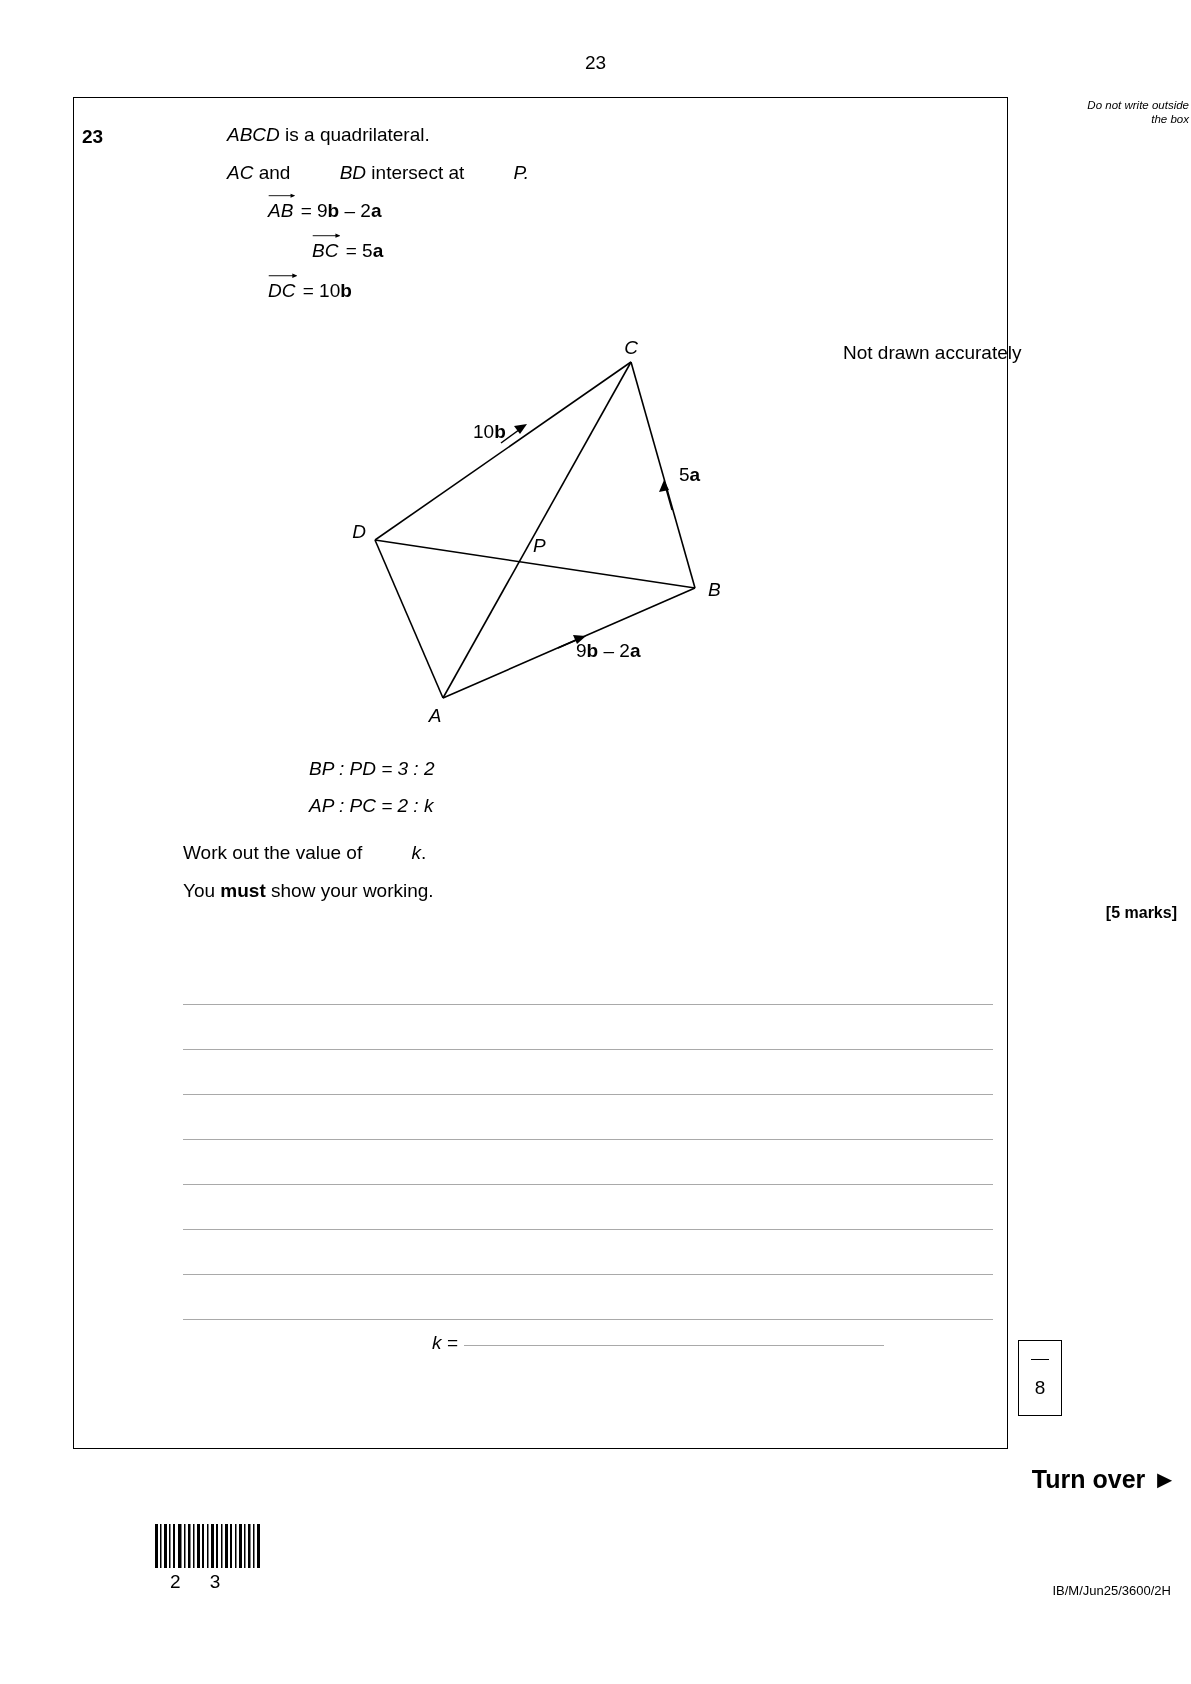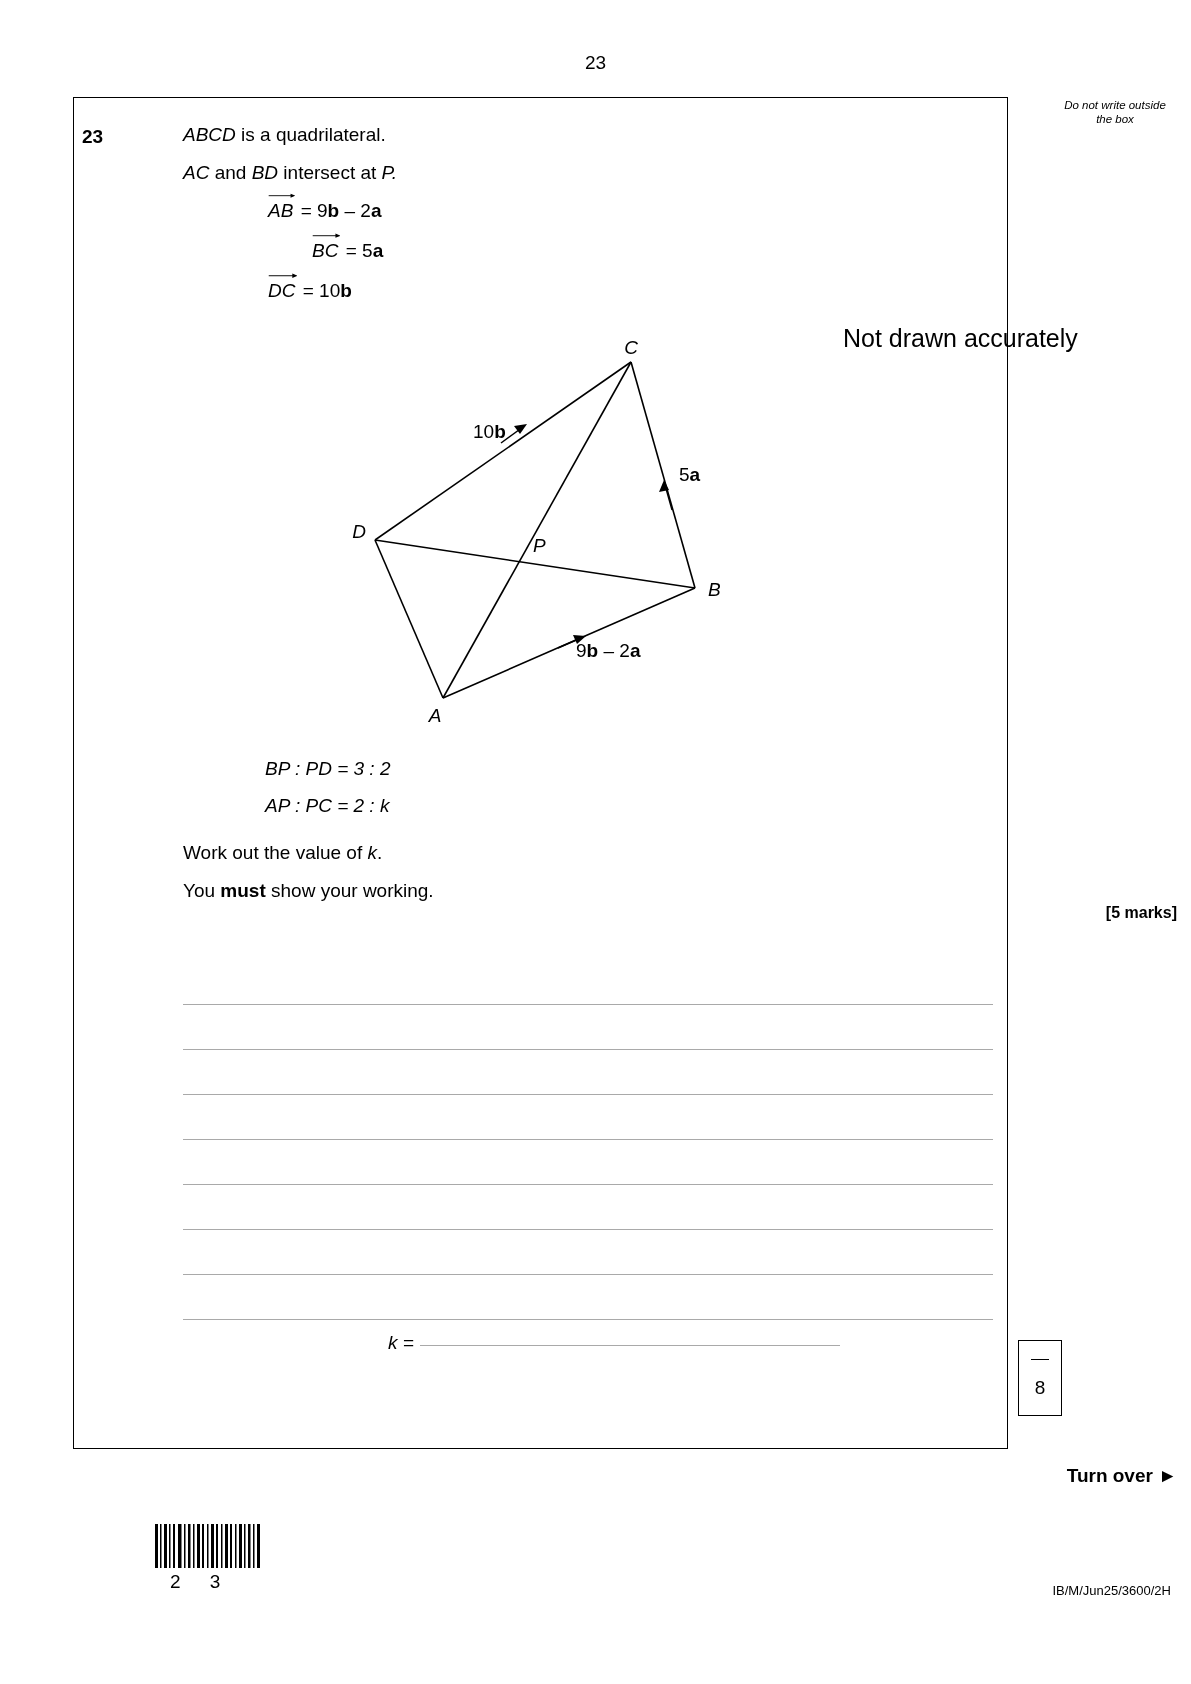--- a/index.html
+++ b/index.html
@@ -27,45 +27,45 @@
     position: absolute;
     left: 73px;
     top: 97px;
     width: 935px;
     height: 1352px;
     border: 1.5px solid #000;
     box-sizing: border-box;
   }
   .do-not-write {
     position: absolute;
-    right: 16px;
+    right: 2px;
     top: 98px;
     width: 120px;
-    text-align: center;
+    text-align: right;
     font-size: 11.5px;
     font-style: italic;
     line-height: 1.25;
     color: #000;
   }
   .q-number {
     position: absolute;
     left: 82px;
     top: 126px;
     font-size: 19px;
     font-weight: bold;
   }
   .stem {
     position: absolute;
     left: 183px;
     font-size: 19px;
     line-height: 1.2;
   }
   .stem-1 { top: 124px; }
   .stem-2 { top: 162px; }
-  .ital { font-style: italic; }
+  .ital { font-style: italic; margin-left: 44px; }
   .bold { font-weight: bold; }
 
   .vec-line {
     position: absolute;
     left: 268px;
     font-size: 19px;
   }
   .v1 { top: 200px; }
   .v2 { top: 240px; margin-left: 44px; }
   .v3 { top: 280px; }
@@ -79,22 +79,22 @@
     position: absolute;
     left: 0;
     top: -9px;
     width: 100%;
     height: 8px;
   }
 
   .notdrawn {
     position: absolute;
     left: 843px;
-    top: 322px;
-    font-size: 25px;
+    top: 340px;
+    font-size: 19px;
     line-height: 1.35;
   }
 
   .diagram {
     position: absolute;
     left: 183px;
     top: 330px;
     width: 640px;
     height: 400px;
   }
@@ -170,21 +170,21 @@
     top: 36px;
     width: 100%;
     text-align: center;
     font-size: 19px;
   }
 
   .turn-over {
     position: absolute;
     right: 14px;
     top: 1465px;
-    font-size: 19px;
+    font-size: 25px;
     font-weight: bold;
     text-align: right;
   }
 
   .barcode {
     position: absolute;
     left: 155px;
     top: 1524px;
     width: 110px;
     height: 44px;

